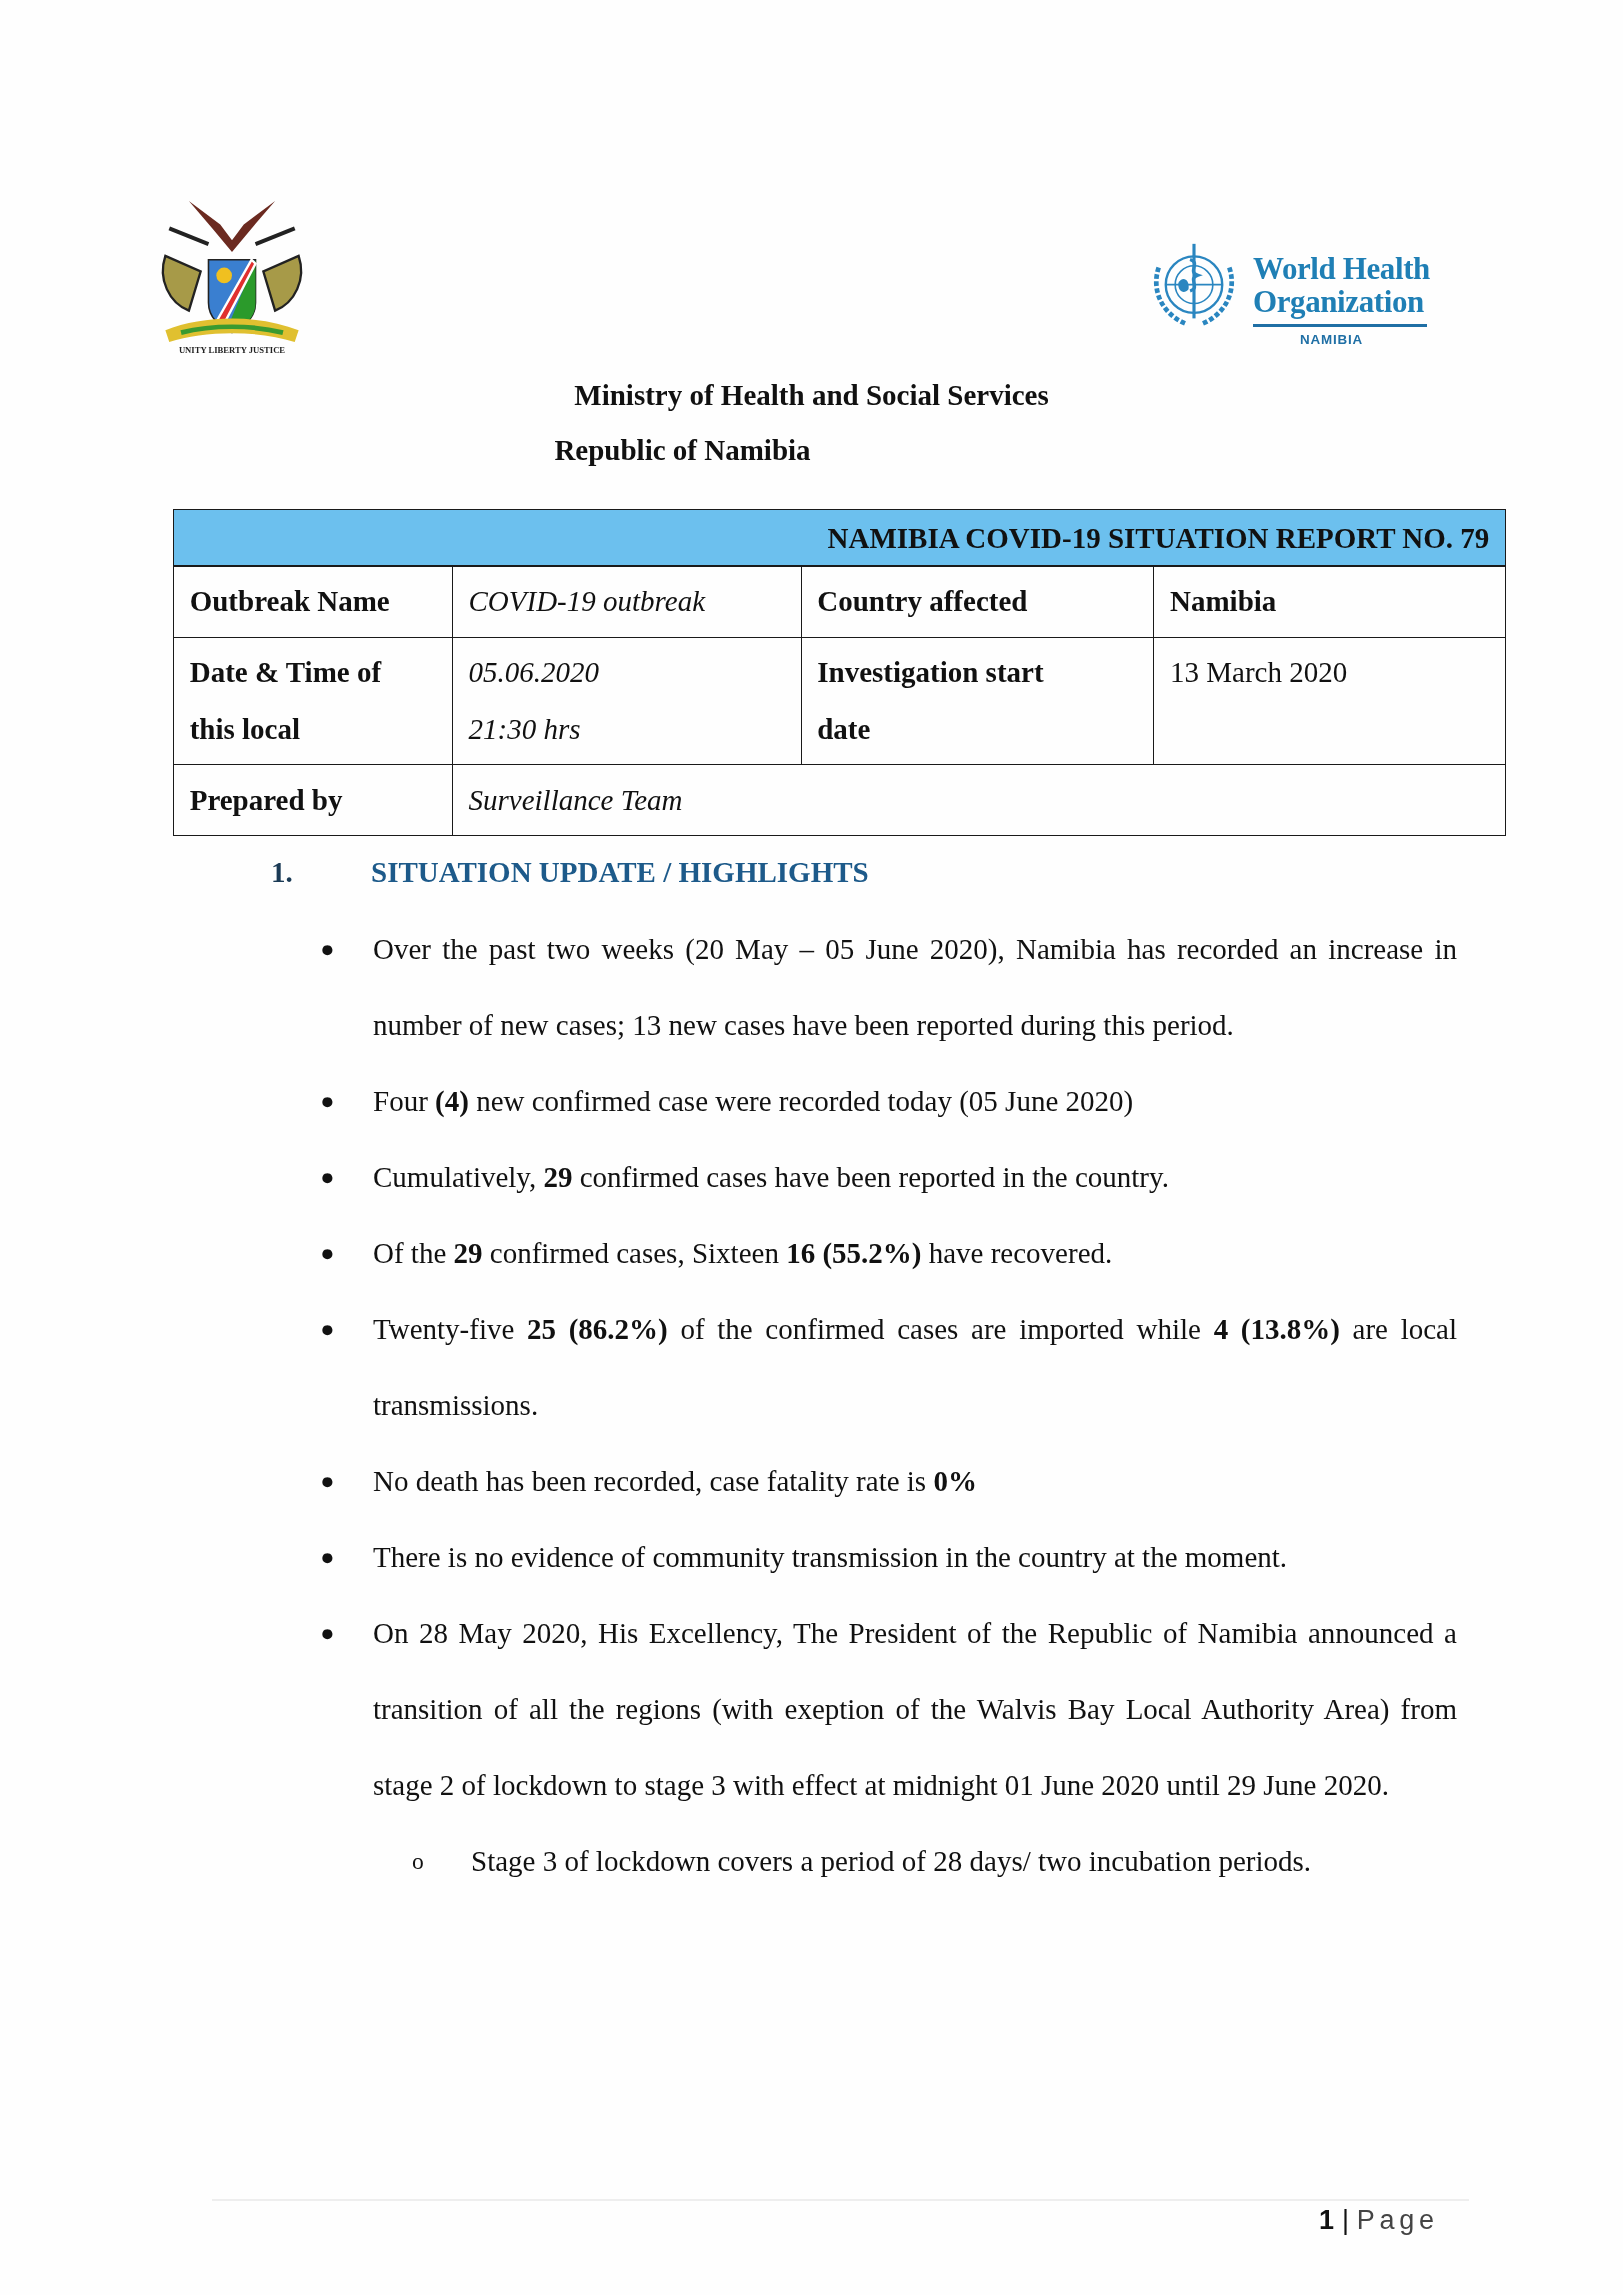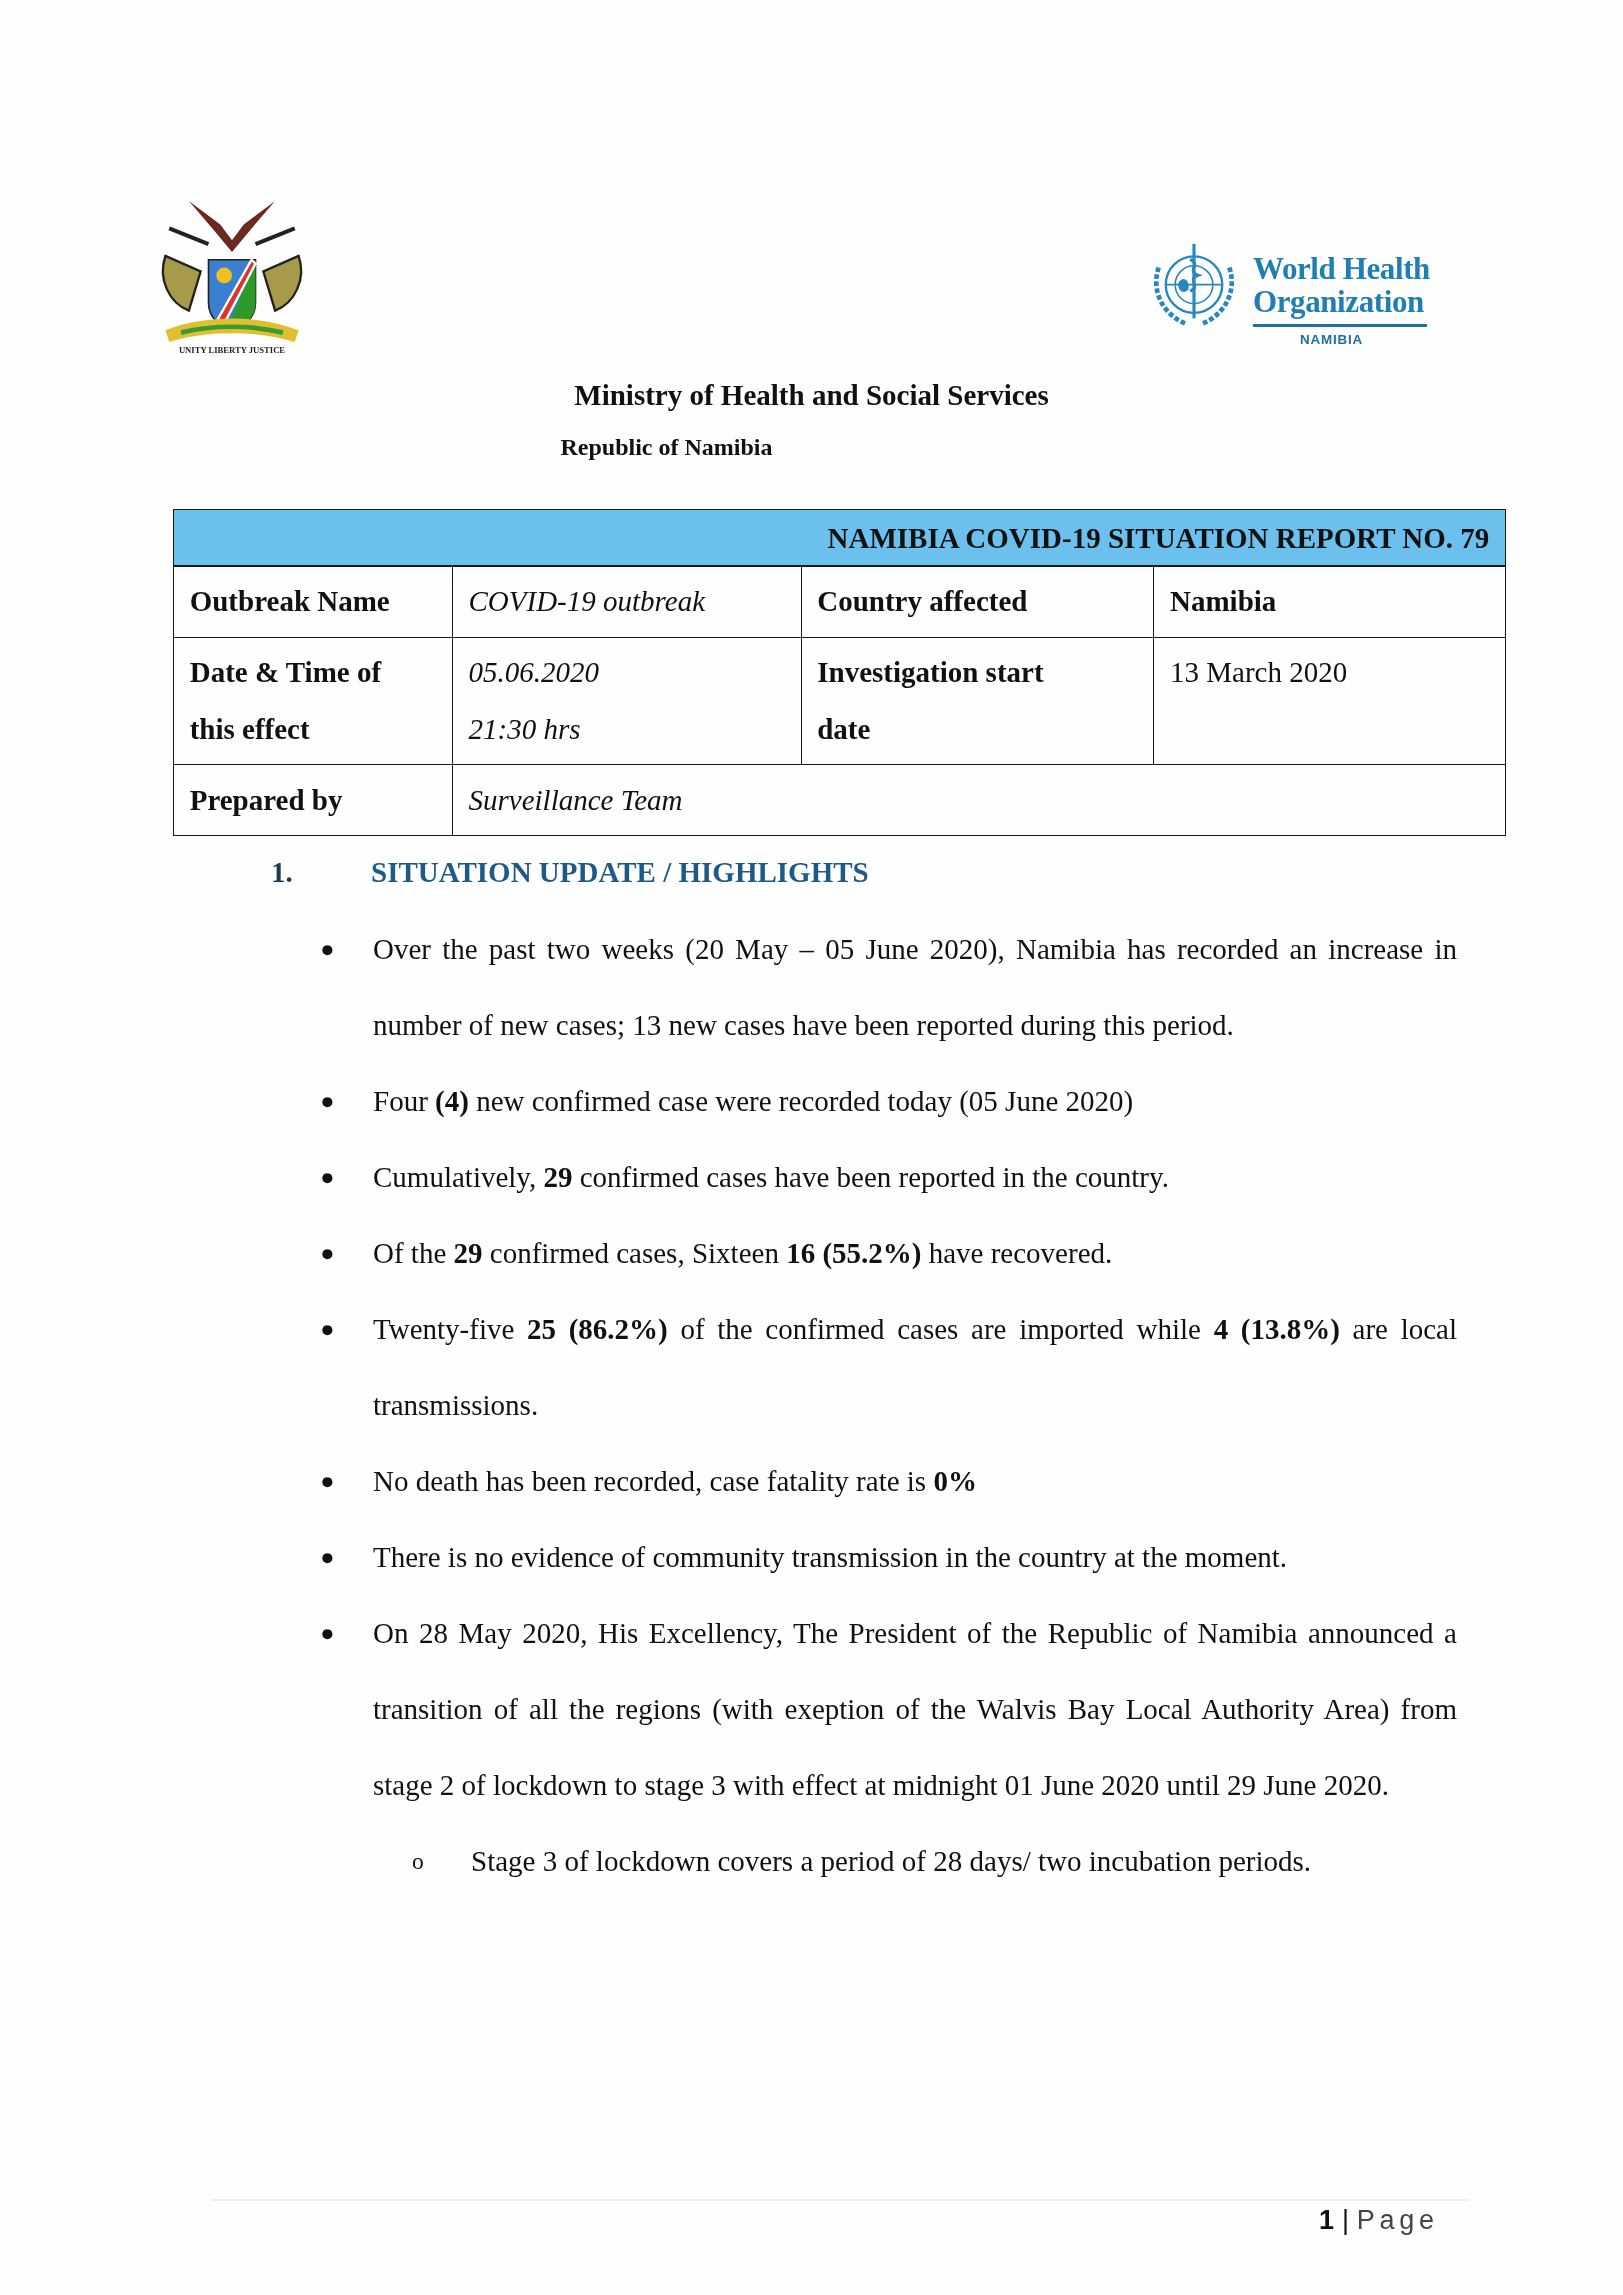--- a/index.html
+++ b/index.html
@@ -15,21 +15,21 @@
     
     .coat-of-arms { position: absolute; left: 134px; top: 185px; width: 196px; height: 173px; }
     .who-logo { position: absolute; left: 1143px; top: 236px; width: 330px; height: 118px; }
     .who-emblem { position: absolute; left: 0; top: 0; width: 102px; height: 102px; }
     .who-text { position: absolute; left: 110px; top: 15.7px; font-family: Liberation Serif, serif; color: #1f7fb5; font-weight: bold; font-size: 31px; line-height: 33px; letter-spacing: -0.4px; }
     .who-rule { position: absolute; left: 110px; top: 88px; width: 174px; height: 3.1px; background: #1f6fa5; }
     .who-country { position: absolute; left: 157px; top: 96px; font-family: "Liberation Sans", "DejaVu Sans", sans-serif; font-weight: bold; color: #1f6fa5; font-size: 13.4px; letter-spacing: 0.8px; }
 
     
     .ministry { position: absolute; left: 0; width: 1623px; top: 379px; text-align: center; font-weight: bold; font-size: 29px; }
-    .republic { position: absolute; left: 0; width: 1333px; top: 434px; text-align: center; font-weight: bold; font-size: 24px; }
+    .republic { position: absolute; left: 16px; width: 1333px; top: 434px; text-align: center; font-weight: bold; font-size: 29px; }
 
     
     .report-table { position: absolute; left: 173px; top: 509px; width: 1333px; border-collapse: collapse; font-size: 29px; }
     .report-table td { border: 1.6px solid #1a1a1a; vertical-align: top; padding: 6.3px 15.7px; line-height: 57px; }
     .report-table .title-cell { background: #6cc0ee; text-align: right; font-weight: bold; padding: 1.6px 15.7px; line-height: 52px; border-bottom: 2.4px solid #1a1a1a; }
     .report-table .label { font-weight: bold; }
     .report-table .val-italic { font-weight: normal; font-style: italic; }
     .report-table .val-bold { font-weight: bold; }
     .report-table .val-plain { font-weight: normal; }
     .col1 { width: 279px; } .col2 { width: 349px; } .col3 { width: 353px; } .col4 { width: 352px; }
@@ -100,21 +100,21 @@
     </tr>
     <tr>
       <td class="label col1">Outbreak Name</td>
       <td class="val-italic col2">COVID-19 outbreak</td>
       <td class="label col3">Country affected</td>
       <td class="val-bold col4">Namibia</td>
     </tr>
     <tr>
       <td class="label">
         <div>Date &amp; Time of</div>
-        <div>this effect</div>
+        <div>this local</div>
       </td>
       <td class="val-italic">
         <div>05.06.2020</div>
         <div>21:30 hrs</div>
       </td>
       <td class="label">
         <div>Investigation start</div>
         <div>date</div>
       </td>
       <td class="val-plain">13 March 2020</td>

